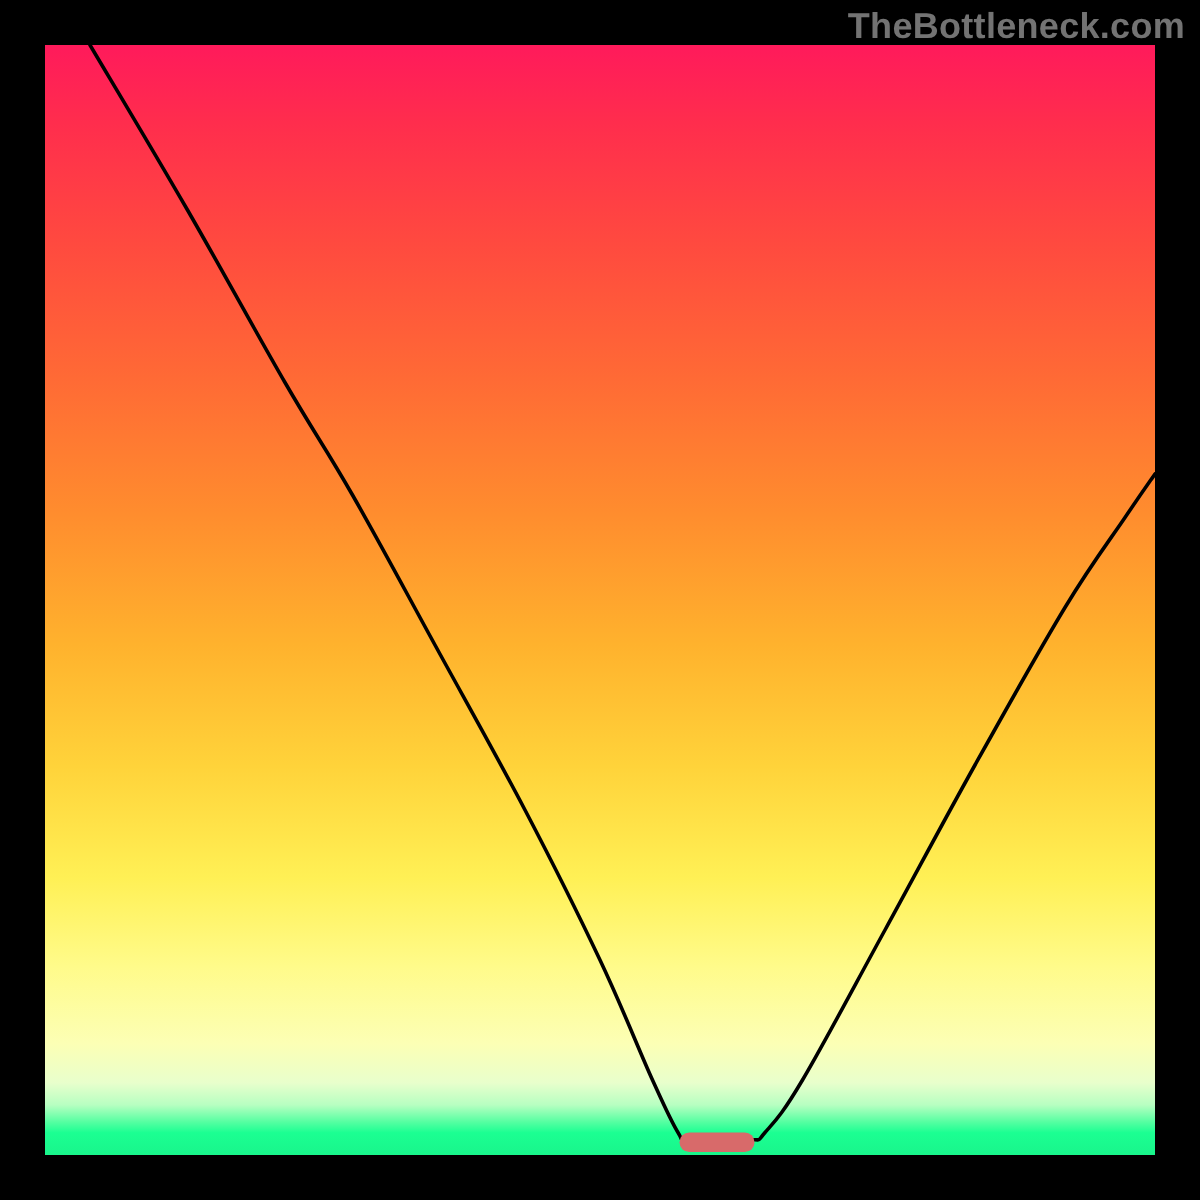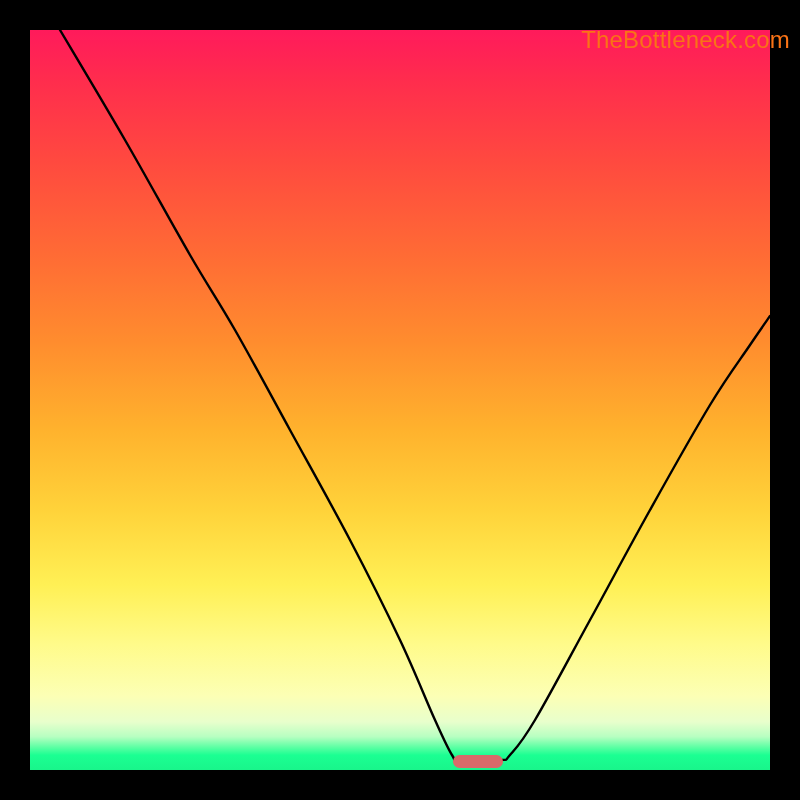--- a/index.html
+++ b/index.html
@@ -15,26 +15,25 @@
     position: relative;
     width: 800px;
     height: 800px;
     background: #000;
   }
   .watermark {
     position: absolute;
     top: 4px;
     right: 10px;
     font-size: 24px;
-    font-weight: 400;
-    color: #f97316;
+    font-weight: 700;
+    color: #737373;
     letter-spacing: 0.2px;
     z-index: 3;
     user-select: none;
-    margin-top: 22px;
   }
   .plot-area {
     position: absolute;
     left: 30px;
     top: 30px;
     width: 740px;
     height: 740px;
   }
   .gradient {
     position: absolute;

